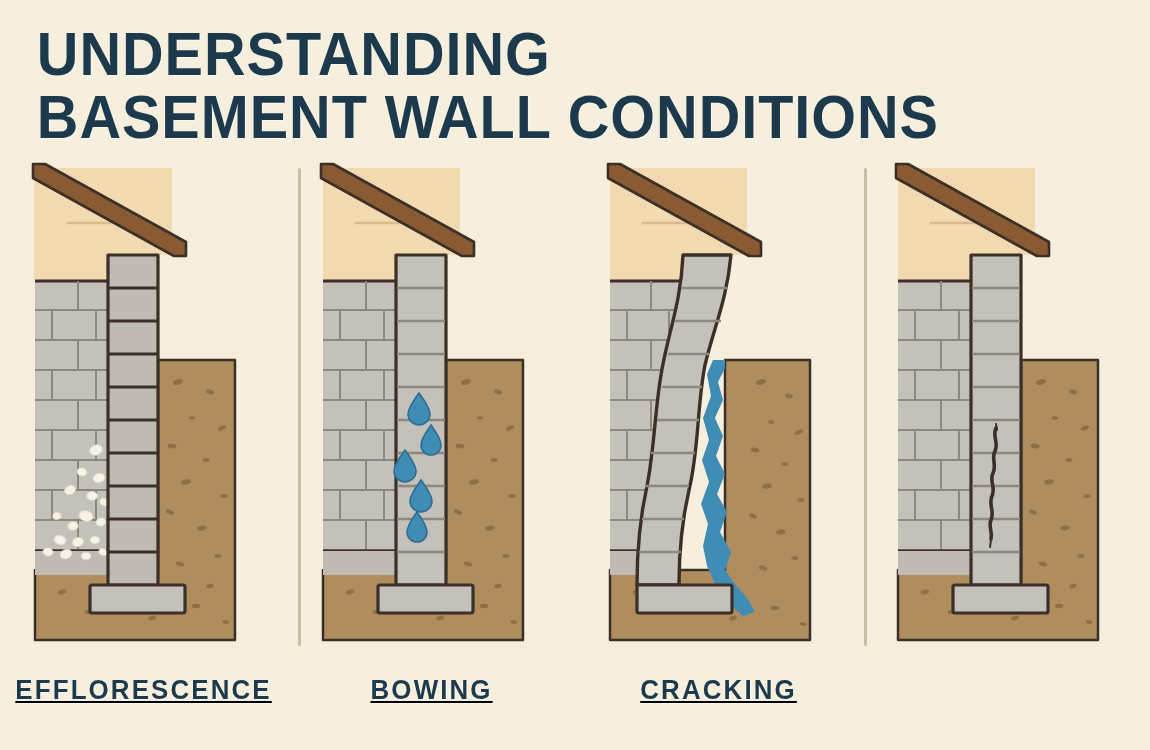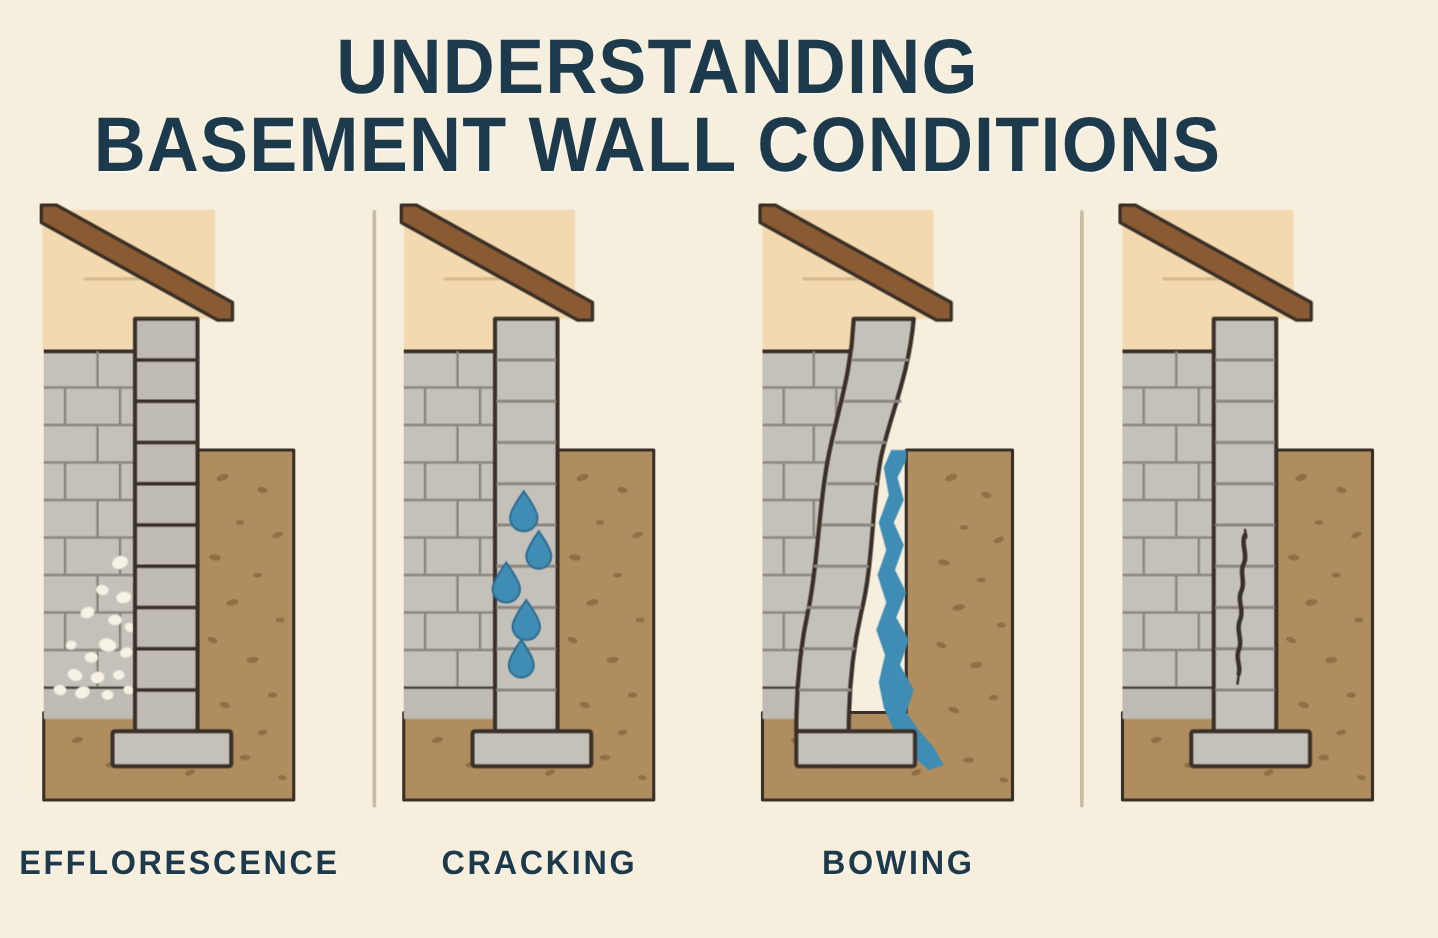--- a/index.html
+++ b/index.html
@@ -7,21 +7,21 @@
     width:1150px; height:750px;
     background:#f7efdd;
     font-family:"Liberation Sans", sans-serif;
     overflow:hidden;
   }
   #stage { position:relative; width:1150px; height:750px; background:#f7efdd; }
 
   
   .title-block {
     position:absolute; top:22px; left:0; width:1052px;
-    text-align:center;
+    text-align:left;
   }
   .title-line {
     display:block;
     color:#1d3a4c;
     font-weight:bold;
     font-family:"Liberation Sans", sans-serif;
     letter-spacing:1px;
     line-height:1.02;
     transform:scaleX(0.93);
     text-shadow:1px 1px 0 rgba(255,255,255,0.55);
@@ -40,20 +40,21 @@
     position:absolute; top:8px; width:3px; height:478px;
     background:#c9bda4; border-radius:2px;
   }
   .divider.d1 { left:298px; }
   .divider.d2 { left:576px; }
 
   
   .labels {
     position:absolute; top:660px; left:0; width:1150px; height:60px;
     display:flex;
+    text-decoration:underline;
   }
   .label-cell {
     width:287.5px; text-align:center;
     display:flex; align-items:center; justify-content:center;
   }
   .label-text {
     color:#1d3a4c; font-weight:bold; font-size:27px;
     letter-spacing:2.2px;
     transform:scaleX(0.96);
     text-shadow:1px 1px 0 rgba(255,255,255,0.5);
@@ -450,20 +451,20 @@
       </svg>
     </div>
 
   </div>
 
   <div class="labels">
     <div class="label-cell">
       <span class="label-text">EFFLORESCENCE</span>
     </div>
     <div class="label-cell">
+      <span class="label-text">BOWING</span>
+    </div>
+    <div class="label-cell">
       <span class="label-text">CRACKING</span>
     </div>
-    <div class="label-cell">
-      <span class="label-text">BOWING</span>
-    </div>
   </div>
 
 </div>
 
 </body></html>

